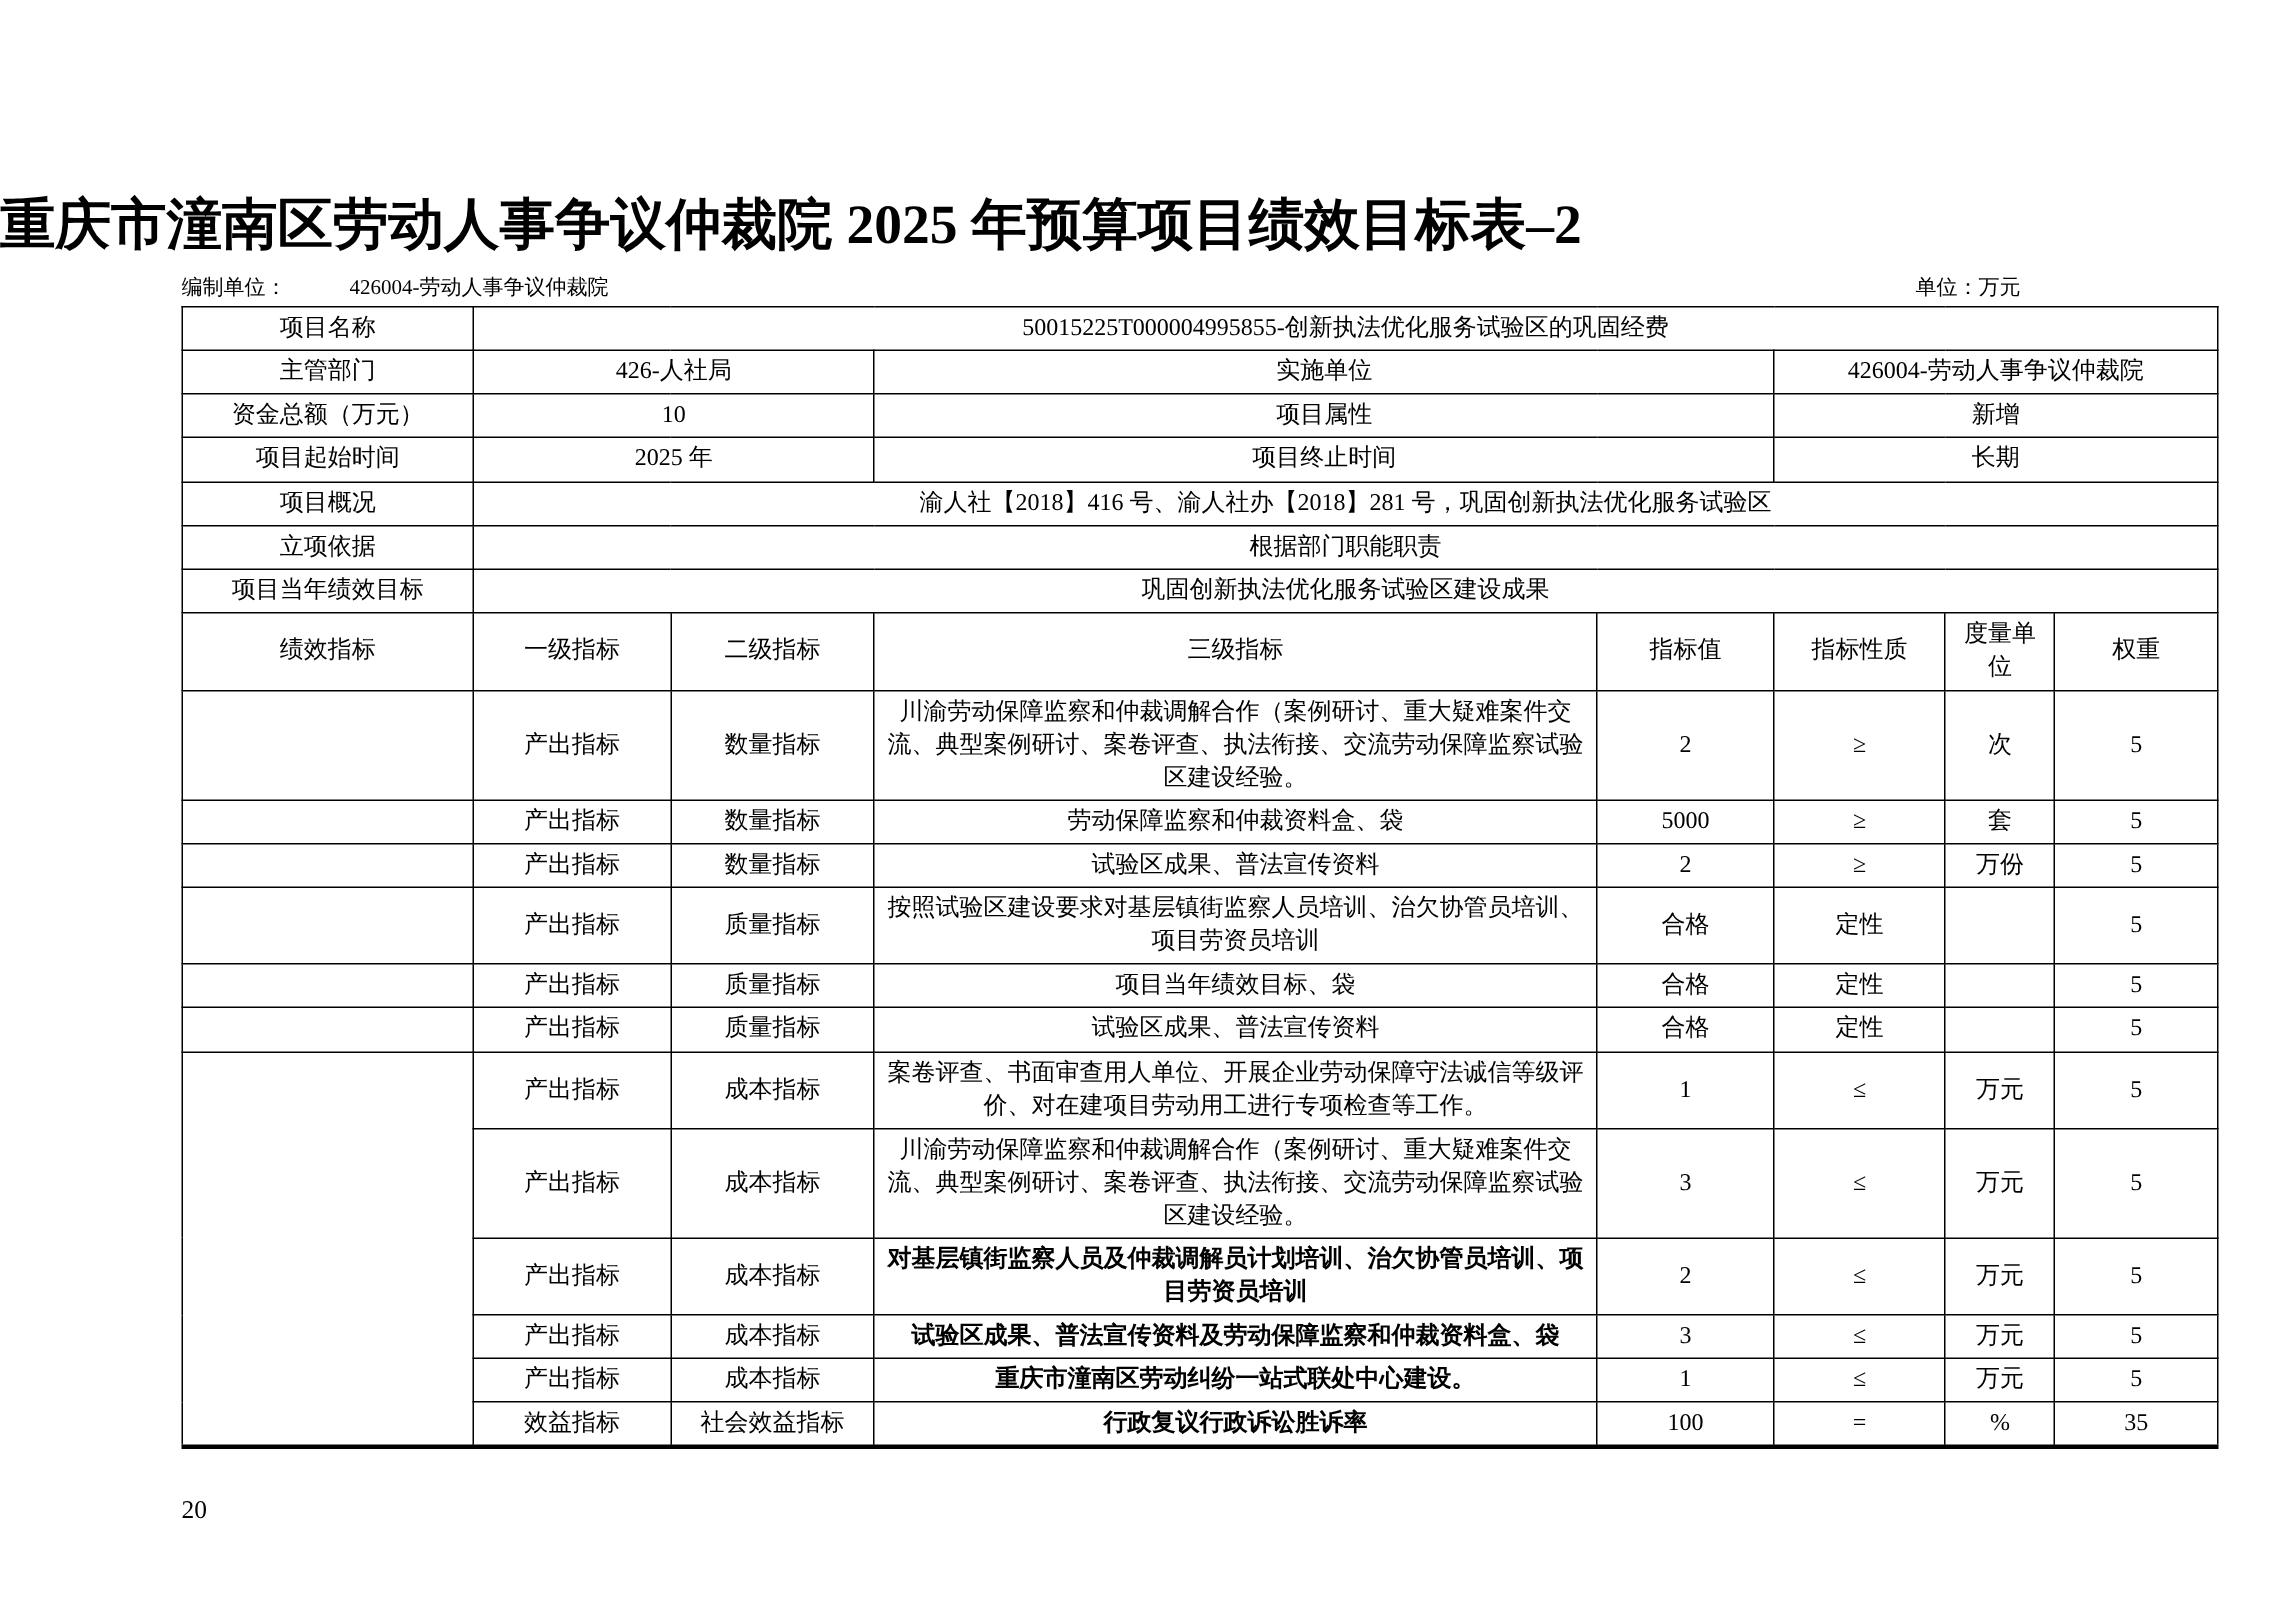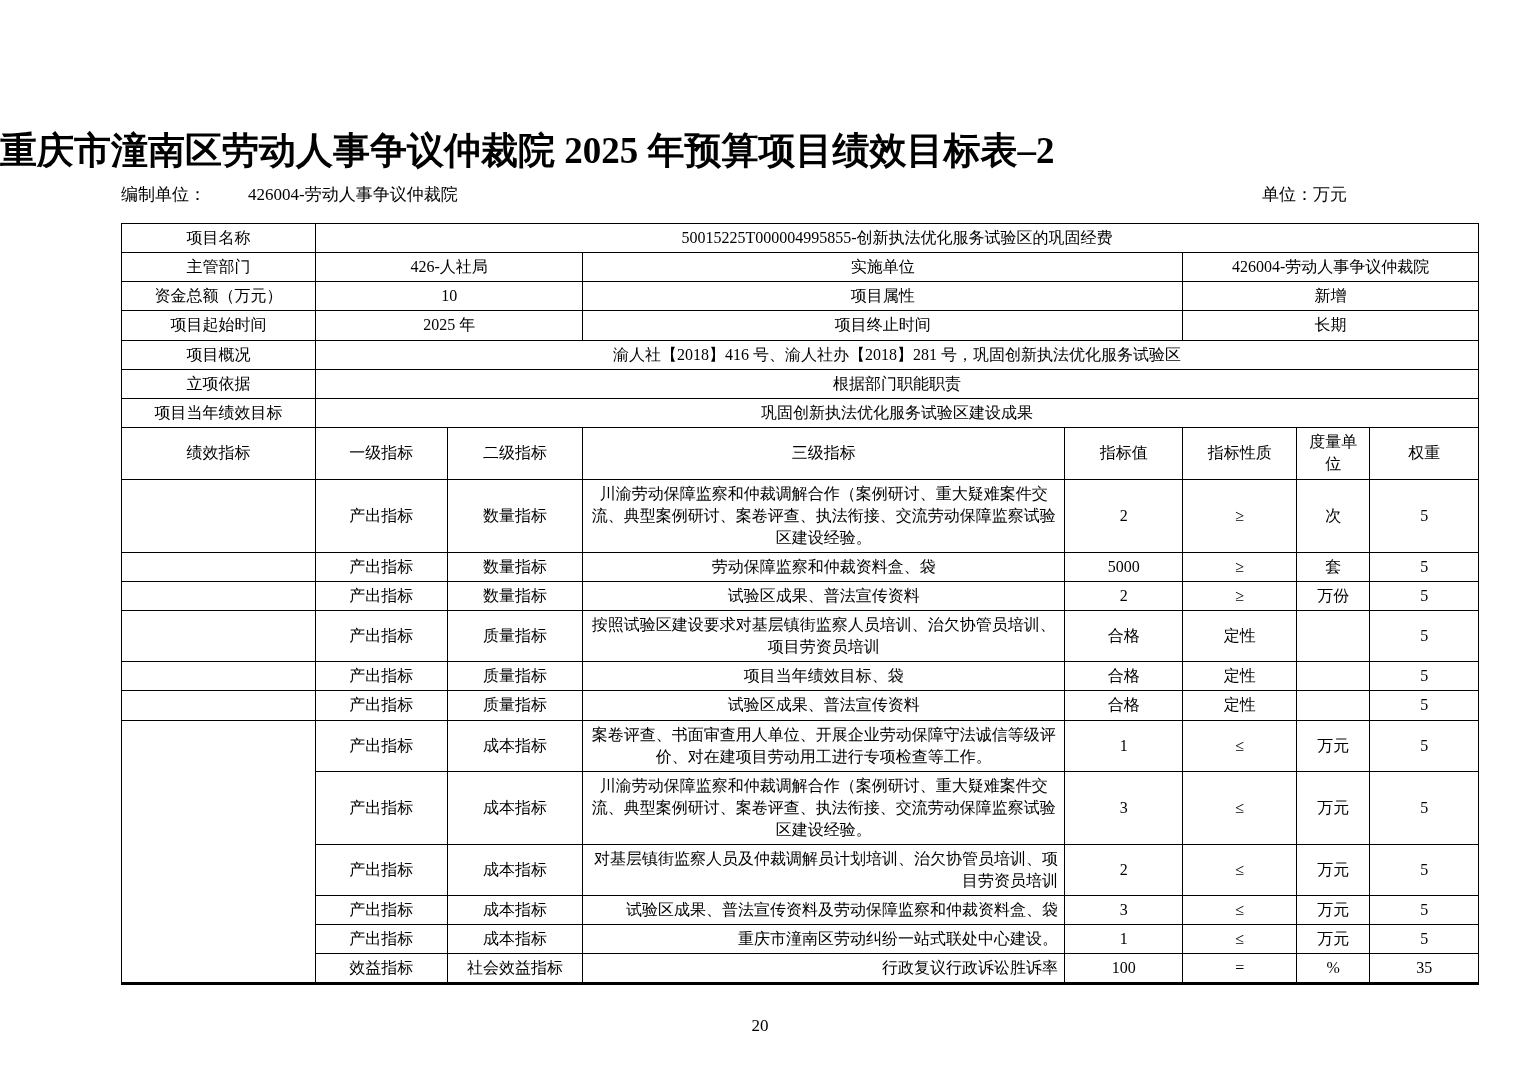--- a/index.html
+++ b/index.html
@@ -18,23 +18,23 @@
     font-size: 37px;
     font-weight: bold;
     line-height: 1.25;
     letter-spacing: 0px;
   }
   .content { width: 1278px; margin-left: 121px; }
   .meta-row {
     display: flex;
     justify-content: space-between;
     align-items: flex-end;
-    font-size: 17px;
+    font-size: 14px;
     margin-top: 9px;
-    margin-bottom: 17px;
+    margin-bottom: 3px;
   }
   .meta-left .val { margin-left: 42px; }
   .meta-right { padding-right: 52px; }
   table.perf {
     width: 1358px;
     border-collapse: collapse;
     table-layout: fixed;
     border: 1px solid #000;
     border-bottom: 3px solid #000;
   }
@@ -43,25 +43,24 @@
     padding: 3px 6px;
     text-align: center;
     vertical-align: middle;
     font-size: 16px;
     line-height: 1.38;
     word-break: break-all;
   }
   tr.info { height: 27px; }
   tr.head { height: 52px; }
   tr.datarow { height: 29px; }
-  td.l3.left { text-align: right; }
+  td.l3.left { text-align: center; font-weight: bold; }
   .page-number {
     width: 1278px;
     margin-left: 121px;
-    text-align: center;
     font-size: 17px;
     margin-top: 31px;
   }
 </style>
 </head>
 <body>
 
 <div class="page">
 
   <h1 class="doc-title">重庆市潼南区劳动人事争议仲裁院 2025 年预算项目绩效目标表–2</h1>

